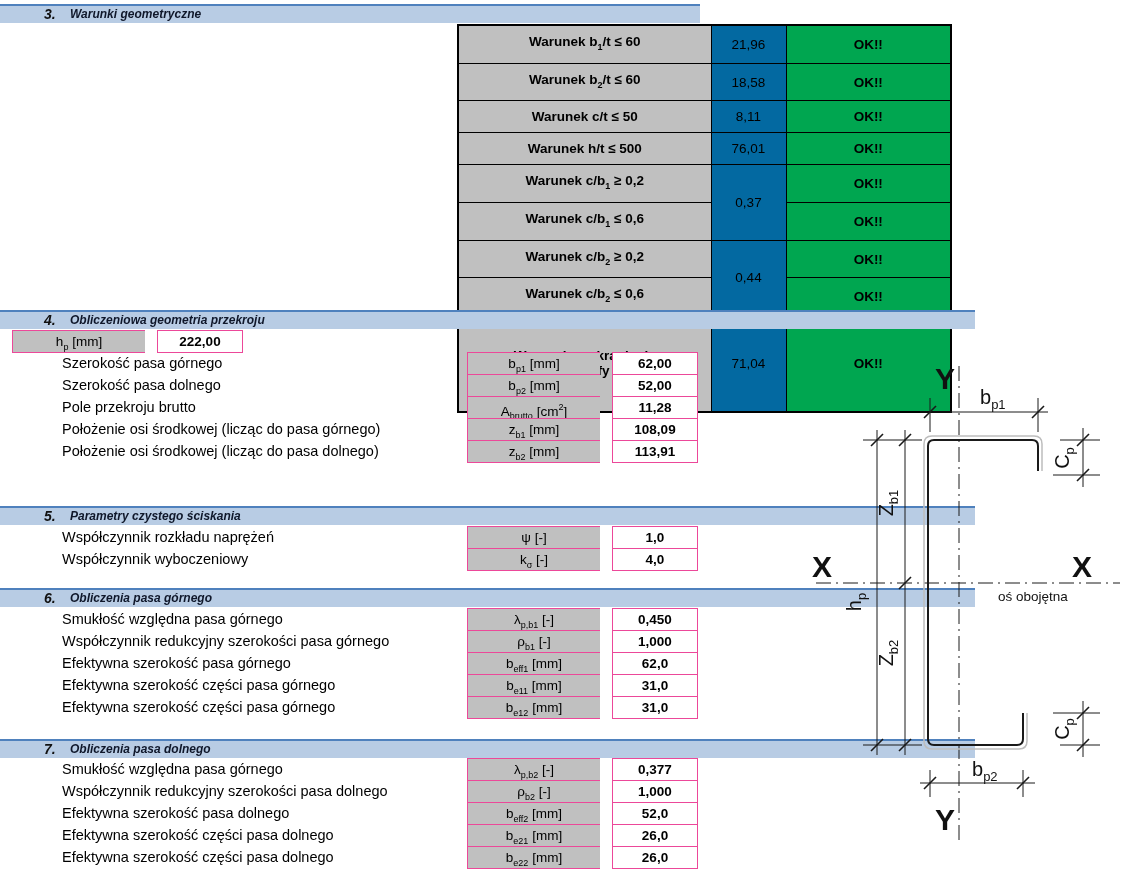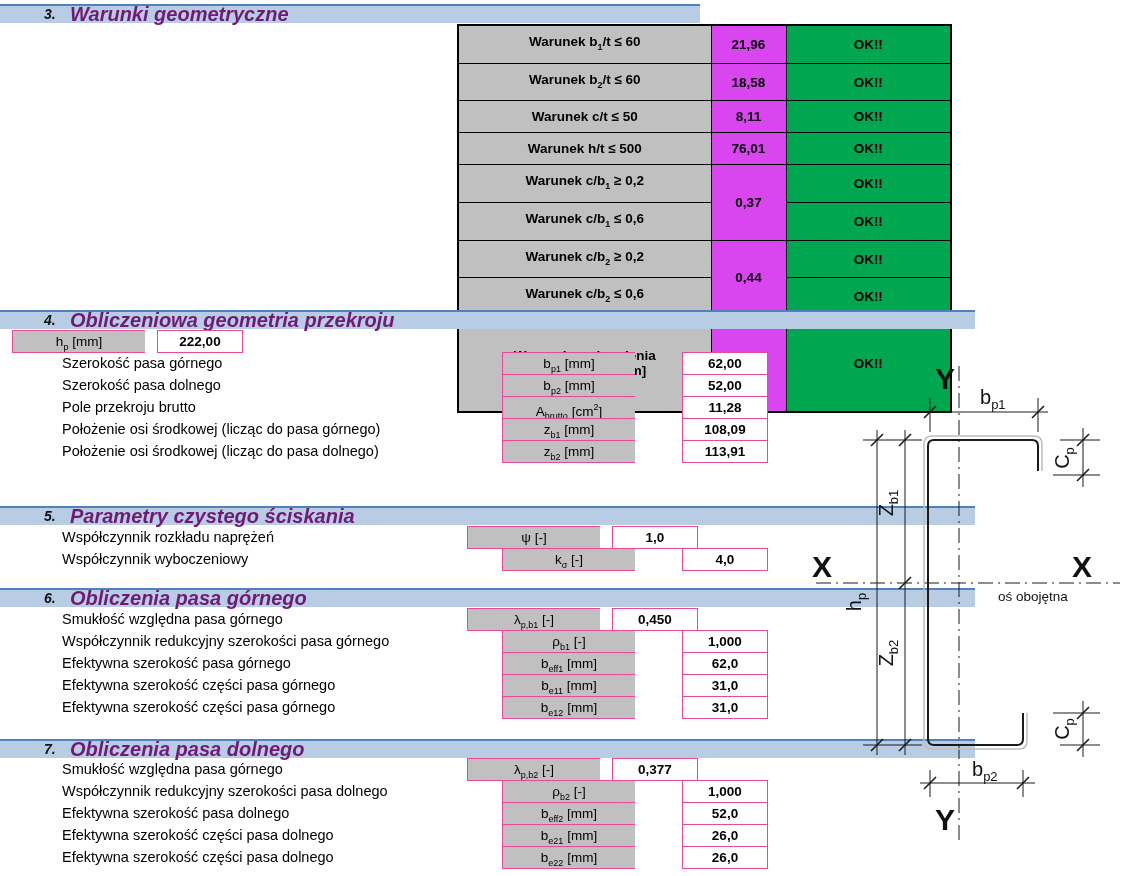--- a/index.html
+++ b/index.html
@@ -4,38 +4,38 @@
 <style>
   html,body{margin:0;padding:0;background:#fff;}
   #page{position:relative;width:1128px;height:876px;background:#ffffff;
         font-family:"Liberation Sans",sans-serif;color:#000;overflow:hidden;}
 
   
   .secbar{position:absolute;left:0;height:17px;background:#b8cce4;border-top:2px solid #4f81bd;}
   .secbar .num{position:absolute;left:44px;top:0;font-style:italic;font-weight:bold;
                font-size:14px;line-height:17px;color:#111;}
   .secbar .title{position:absolute;left:70px;top:0;font-style:italic;font-weight:bold;
-               font-size:20px;line-height:17px;color:#701a75;white-space:nowrap;}
+               font-size:12px;line-height:17px;color:#0f172a;white-space:nowrap;}
 
   
   #warunki{position:absolute;left:457px;top:24px;border-collapse:collapse;table-layout:fixed;
            border:2px solid #000;}
   #warunki td{border:1px solid #000;padding:8px;text-align:center;vertical-align:middle;
               font-size:13.5px;line-height:15px;}
   #warunki tr.r{height:20px;}
   #warunki tr.tall{height:96px;}
   #warunki td.lbl{background:#c0c0c0;font-weight:bold;}
-  #warunki td.val{background:#d946ef;font-weight:bold;}
+  #warunki td.val{background:#0369a1;font-weight:normal;}
   #warunki td.ok{background:#00a650;font-weight:bold;}
   #warunki sub{font-size:9px;}
 
   
   .params{position:absolute;left:0;}
   .prow{display:flex;height:23px;}
-  .prow + .prow{margin-top:-1px;gap:35px;}
+  .prow + .prow{margin-top:-1px;}
   .plabel{margin-left:62px;width:393px;font-size:14.5px;line-height:22px;white-space:nowrap;}
   .sym,.valcell{box-sizing:border-box;height:100%;border:1px solid #ec4899;text-align:center;
                 font-size:13.5px;line-height:21px;margin-left:12px;}
   .sym{width:133px;background:#c0c0c0;border-right:none;}
   .valcell{width:86px;background:#fff;font-weight:bold;}
   .sym sub{font-size:9px;} .sym sup{font-size:9px;}
 
   
   #drawing{position:absolute;left:808px;top:358px;}
   #drawing text{font-family:"Liberation Sans",sans-serif;fill:#111;}

